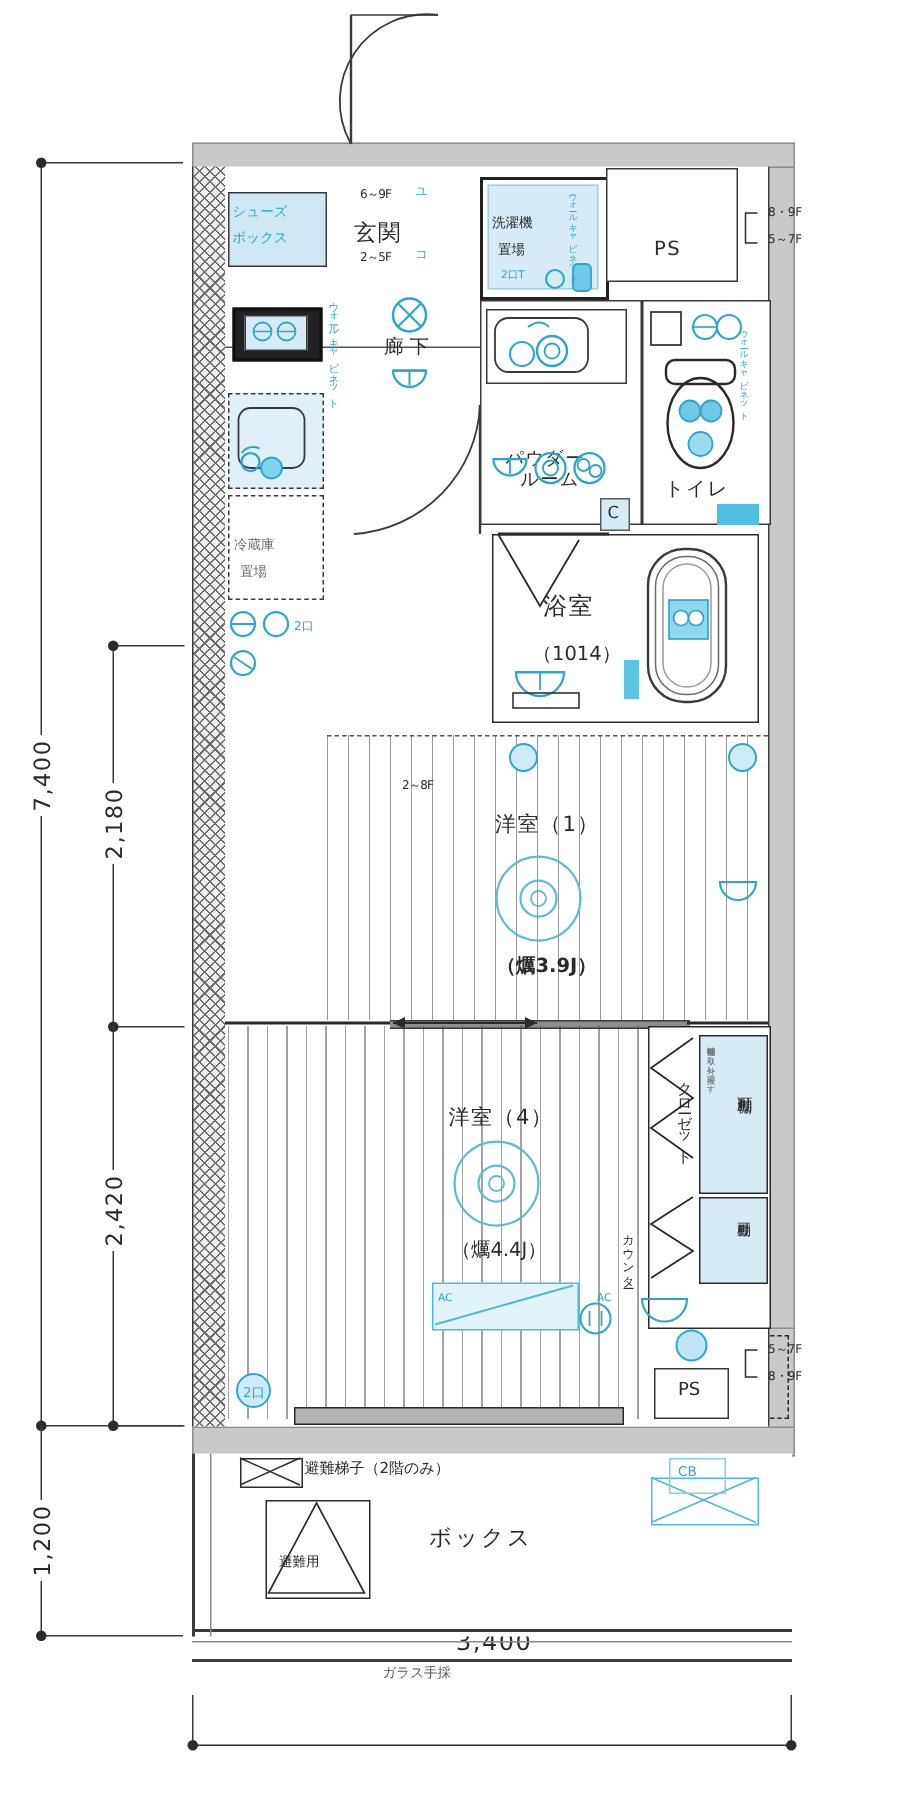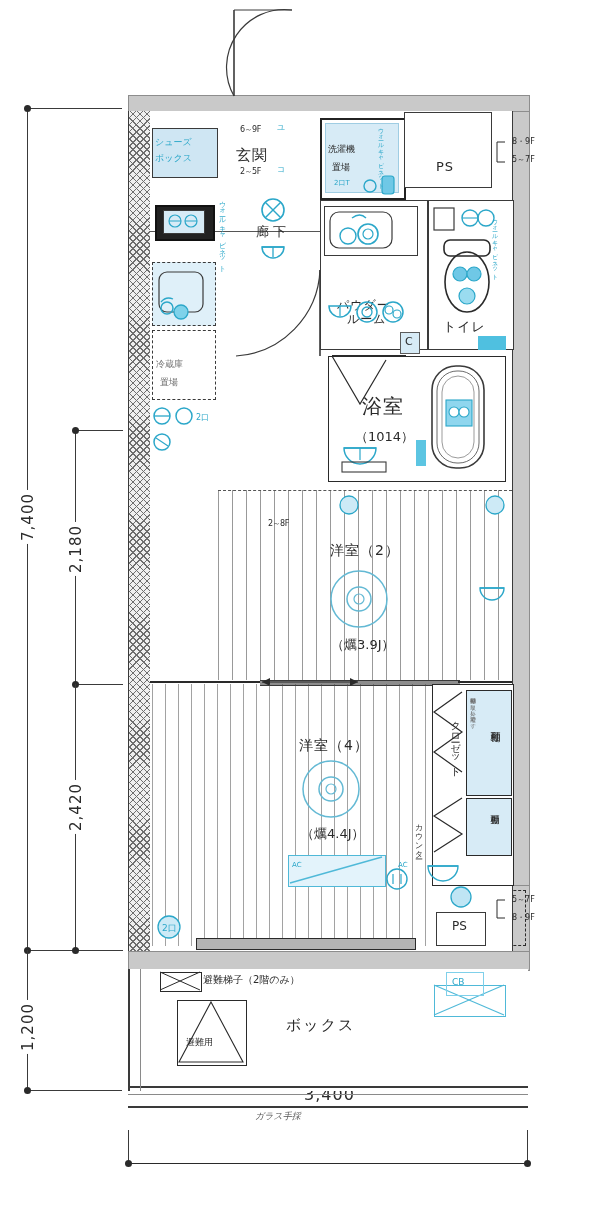--- a/index.html
+++ b/index.html
@@ -88,21 +88,21 @@
   <div>
     <div class="dimh" style="left:128px;top:1163px;width:400px;background:#2a2a2a;"></div>
     <div class="dimv" style="left:128px;top:1130px;height:36px;"></div>
     <div class="dimv" style="left:527px;top:1130px;height:36px;"></div>
     <div class="dimtick" style="left:125px;top:1160px;"></div>
     <div class="dimtick" style="left:524px;top:1160px;"></div>
     <div class="dimlabelh" style="left:300px;top:1085px;">3,400</div>
   </div>
 
   <div class="hl" style="left:128px;top:1106px;width:400px;height:1.6px;background:#3a3a3a;"></div>
-  <div class="t" style="left:255px;top:1112px;font-size:9px;color:#555;font-style:italic;">ガラス手採</div>
+  <div class="t" style="left:255px;top:1112px;font-size:9px;color:#555;">ガラス手採</div>
 
   <div class="abs wallgray" style="left:128px;top:95px;width:400px;height:16px;"></div>
 
   <div class="abs wallgray" style="left:490px;top:111px;width:38px;height:72px;"></div>
   <div class="abs" style="left:494px;top:118px;width:30px;height:58px;border:1.5px dashed #2a2a2a;"></div>
 
   <div class="abs wallgray" style="left:512px;top:111px;width:16px;height:840px;"></div>
 
   <div class="abs wallgray" style="left:490px;top:885px;width:38px;height:66px;"></div>
   <div class="abs" style="left:494px;top:890px;width:30px;height:54px;border:1.5px dashed #2a2a2a;"></div>
@@ -249,21 +249,21 @@
   <div class="t blk" style="left:443px;top:320px;font-size:13px;letter-spacing:1px;">トイレ</div>
   <div class="vtxt cyan abs" style="left:492px;top:215px;font-size:6px;">ウォールキャビネット</div>
   <div class="abs" style="left:478px;top:336px;width:28px;height:14px;background:#4fc0e0;"></div>
 
   <div class="abs" style="left:328px;top:356px;width:176px;height:124px;border:1.8px solid #2a2a2a;background:#fff;"></div>
 
   <svg class="svgabs" style="left:330px;top:352px;" width="90" height="58">
     <line x1="2" y1="4" x2="76" y2="4" stroke="#2a2a2a" stroke-width="2"></line>
     <path d="M2,4 L30,52 L56,8" fill="none" stroke="#2a2a2a" stroke-width="1.2"></path>
   </svg>
-  <div class="t blk" style="left:362px;top:396px;font-size:20px;letter-spacing:1px;">浴室</div>
+  <div class="t blk" style="left:362px;top:396px;font-size:16px;letter-spacing:1px;">浴室</div>
   <div class="t blk" style="left:355px;top:430px;font-size:13px;letter-spacing:0px;">（1014）</div>
 
   <svg class="svgabs" style="left:428px;top:362px;" width="66" height="112">
     <rect x="4" y="4" width="52" height="102" rx="24" fill="none" stroke="#3a3a3a" stroke-width="1.6"></rect>
     <rect x="9" y="9" width="42" height="92" rx="20" fill="none" stroke="#6b6b6b" stroke-width="1"></rect>
     <rect x="14" y="14" width="32" height="82" rx="16" fill="none" stroke="#9b9b9b" stroke-width="1"></rect>
     <rect x="18" y="38" width="26" height="26" fill="#8fd6ee" stroke="#2ba7c9" stroke-width="1.1"></rect>
     <circle cx="26" cy="50" r="5" fill="#fff" stroke="#2ba7c9" stroke-width="1.1"></circle>
     <circle cx="36" cy="50" r="5" fill="#fff" stroke="#2ba7c9" stroke-width="1.1"></circle>
   </svg>
@@ -272,28 +272,28 @@
     <path d="M4,8 A16,16 0 0 0 36,8 Z" fill="none" stroke="#2ba7c9" stroke-width="1.5"></path>
     <line x1="4" y1="8" x2="36" y2="8" stroke="#2ba7c9" stroke-width="1.5"></line>
     <line x1="20" y1="8" x2="20" y2="20" stroke="#2ba7c9" stroke-width="1.2"></line>
     <rect x="2" y="22" width="44" height="10" fill="none" stroke="#3a3a3a" stroke-width="1.1"></rect>
   </svg>
   <div class="abs" style="left:416px;top:440px;width:10px;height:26px;background:#5cc5e2;"></div>
 
   <div class="abs floorstripe" style="left:218px;top:490px;width:294px;height:190px;"></div>
   <div class="abs" style="left:218px;top:490px;width:294px;height:190px;border-top:1.4px dashed #555;"></div>
   <div class="t blk" style="left:268px;top:520px;font-size:8px;letter-spacing:-0.5px;">2～8F</div>
-  <div class="t blk" style="left:330px;top:543px;font-size:14px;letter-spacing:1px;">洋室（2）</div>
+  <div class="t blk" style="left:330px;top:543px;font-size:14px;letter-spacing:1px;">洋室（1）</div>
 
   <svg class="svgabs" style="left:328px;top:568px;" width="62" height="62">
     <circle cx="31" cy="31" r="28" fill="none" stroke="#63b9d4" stroke-width="1.5"></circle>
     <circle cx="31" cy="31" r="12" fill="none" stroke="#63b9d4" stroke-width="1.5"></circle>
     <circle cx="31" cy="31" r="5" fill="none" stroke="#63b9d4" stroke-width="1.2"></circle>
   </svg>
-  <div class="t blk" style="left:331px;top:638px;font-size:13px;">（爄3.9J）</div>
+  <div class="t blk" style="left:331px;top:638px;font-size:13px;font-weight:bold;">（爄3.9J）</div>
 
   <svg class="svgabs" style="left:338px;top:494px;" width="22" height="22">
     <circle cx="11" cy="11" r="9" fill="#cdeaf6" stroke="#2ba7c9" stroke-width="1.3"></circle>
   </svg>
   <svg class="svgabs" style="left:484px;top:494px;" width="22" height="22">
     <circle cx="11" cy="11" r="9" fill="#cdeaf6" stroke="#2ba7c9" stroke-width="1.3"></circle>
   </svg>
   <svg class="svgabs" style="left:478px;top:582px;" width="28" height="22">
     <path d="M2,6 A12,12 0 0 0 26,6 Z" fill="none" stroke="#2ba7c9" stroke-width="1.4"></path>
     <line x1="2" y1="6" x2="26" y2="6" stroke="#2ba7c9" stroke-width="1.4"></line>

